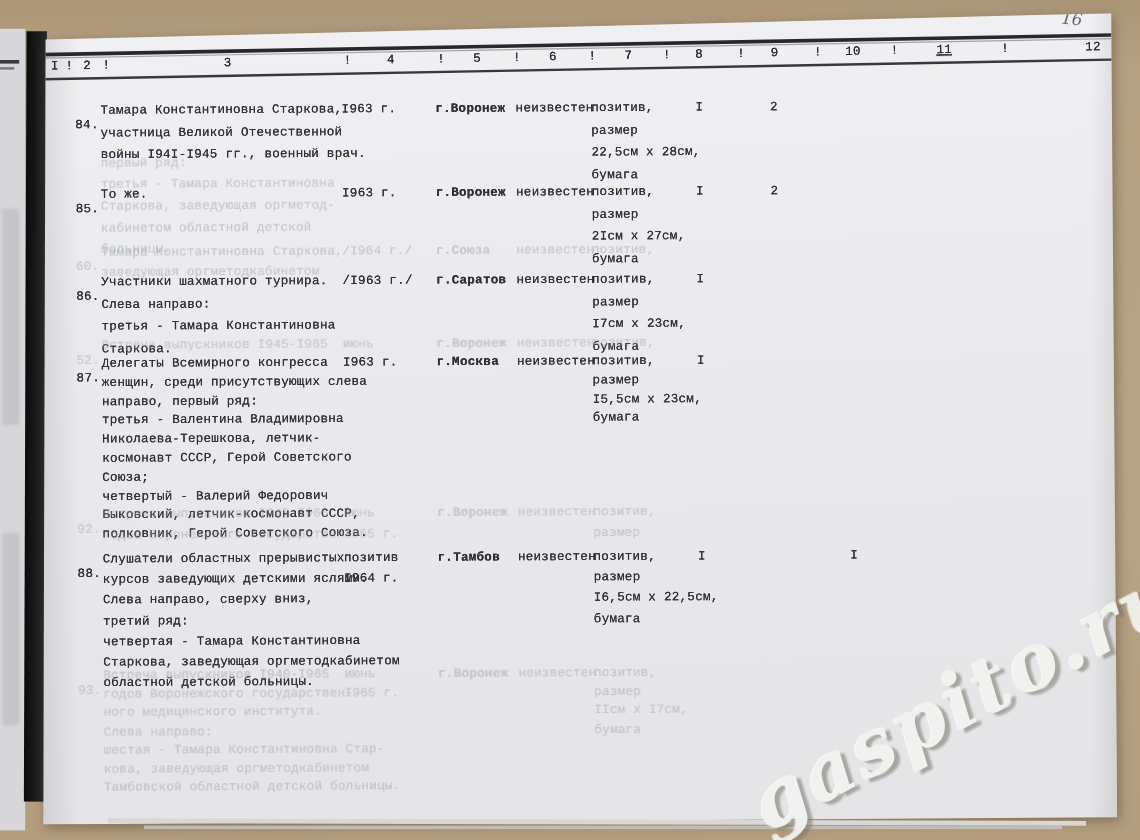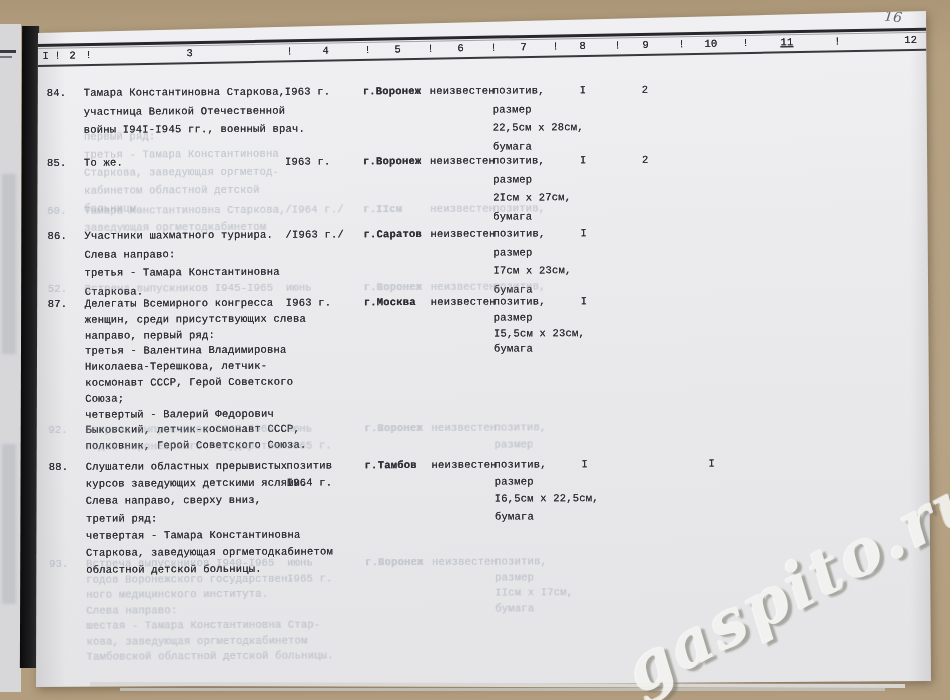--- a/index.html
+++ b/index.html
@@ -32,21 +32,21 @@
   
   .ruler{position:absolute;left:0;top:44px;width:950px;height:26px;
     transform:rotate(-.75deg);transform-origin:38px 13px;}
   .rline-a{position:absolute;left:36px;top:0;width:892px;height:2.6px;background:#28282c;}
   .rline-b{position:absolute;left:36px;top:3.6px;width:892px;height:1px;background:rgba(70,70,75,.45);}
   .rline-c{position:absolute;left:36px;top:21px;width:892px;height:1.6px;background:#38383c;}
   .rl{position:absolute;top:6px;color:#2b2b30;}
   
   .row{position:absolute;left:0;width:950px;}
   .cell{position:absolute;white-space:pre;}
-  .c-num{left:48px;}
+  .c-num{left:64px;margin-top:12px;}
   .c-desc{left:85px;}
   .c-date{left:286px;}
   .c-place{left:364px;font-weight:bold;}
   .c-auth{left:431px;}
   .c-spec{left:494px;}
   .c-c8{left:581px;}
   .c-c9{left:643px;}
   .c-c10{left:708px;}
   .ghost{color:#99a1b0;opacity:.45;filter:blur(.35px);}
   
@@ -215,21 +215,21 @@
     <span class="cell c-spec"></span>
     <span class="cell c-c8"></span>
     <span class="cell c-c9"></span>
     <span class="cell c-c10"></span>
   </div>
             <div class="row ghost" style="top: 203px; line-height: 17px;">
     <span class="cell c-num">60.</span>
     <span class="cell c-desc">Тамара Константиновна Старкова,
 заведующая оргметодкабинетом</span>
     <span class="cell c-date">/I964 г./</span>
-    <span class="cell c-place">г.IIсм</span>
+    <span class="cell c-place">г.Союза</span>
     <span class="cell c-auth">неизвестен</span>
     <span class="cell c-spec">позитив,</span>
     <span class="cell c-c8"></span>
     <span class="cell c-c9"></span>
     <span class="cell c-c10"></span>
   </div>
             <div class="row ghost" style="top: 281px; line-height: 17px;">
     <span class="cell c-num">52.</span>
     <span class="cell c-desc">Встреча выпускников I945-I965</span>
     <span class="cell c-date">июнь</span>

